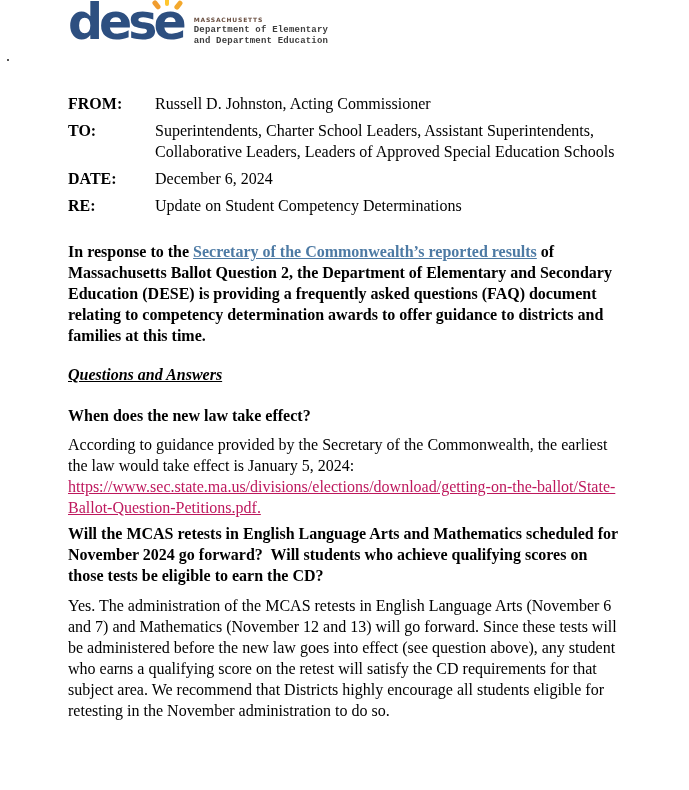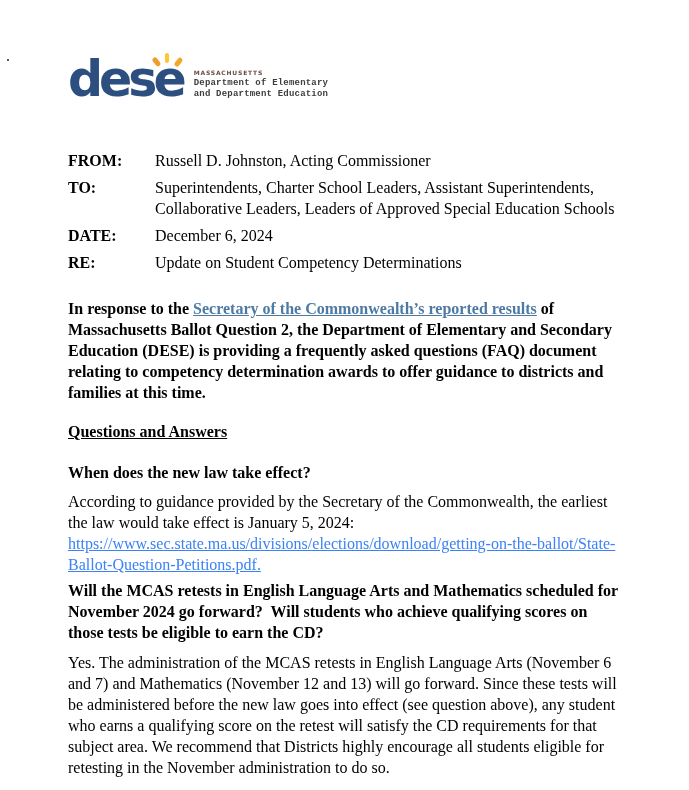--- a/index.html
+++ b/index.html
@@ -15,24 +15,23 @@
     position: absolute; left: 7px; top: 59px;
     width: 2px; height: 2px; background: #555;
   }
   .content {
     position: absolute;
     left: 68px; top: 0;
     width: 553px;
   }
   
   .logo {
-    margin-top: 57px;
     height: 46px;
     display: flex;
-    align-items: center;
+    align-items: flex-end;
   }
   .wordmark-wrap {
     position: relative;
     display: inline-block;
   }
   .wordmark {
     font-family: "DejaVu Sans", sans-serif;
     font-weight: 700;
     font-size: 49px;
     line-height: 46px;
@@ -87,32 +86,33 @@
     font-size: 16px;
     line-height: 21px;
     font-weight: 400;
   }
   .intro { margin-top: 25px; font-weight: bold; }
   .section-heading {
     margin-top: 18px;
     font-weight: 700;
     text-decoration: underline;
     font-size: 16px;
+    font-style: italic;
   }
   .question { 
     font-weight: 700;
     white-space: pre-wrap;
   }
   .q1-question { margin-top: 20px; }
   .q1-answer   { margin-top: 8px; }
   .q2-question { margin-top: 5px; }
   .q2-answer   { margin-top: 9px; }
   a.doc-link { text-decoration: underline; cursor: pointer; }
   a.muted-link { color: #4d7aa4; }
-  a.teal-link  { color: #3b82f6; word-break: normal; overflow-wrap: break-word; }
+  a.teal-link  { color: #be185d; word-break: normal; overflow-wrap: break-word; }
 </style>
 </head>
 <body>
 
 <div class="speck"></div>
 
 <div class="content">
 
   <div class="logo">
     <div class="wordmark-wrap">

